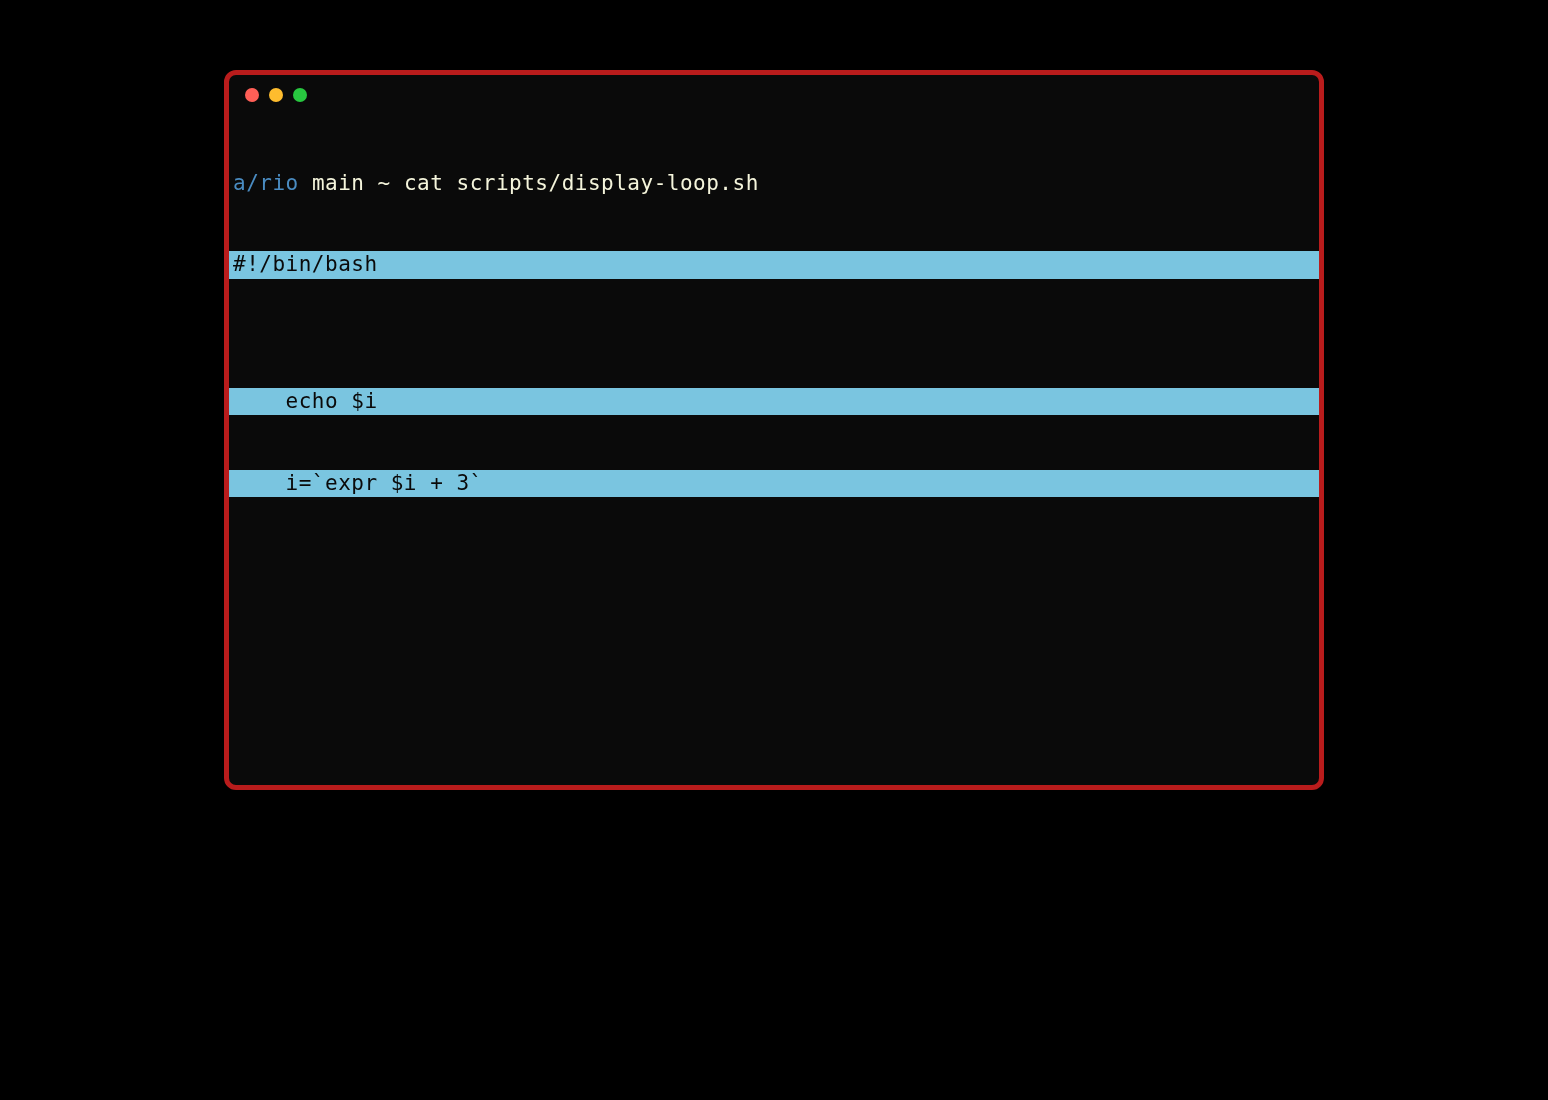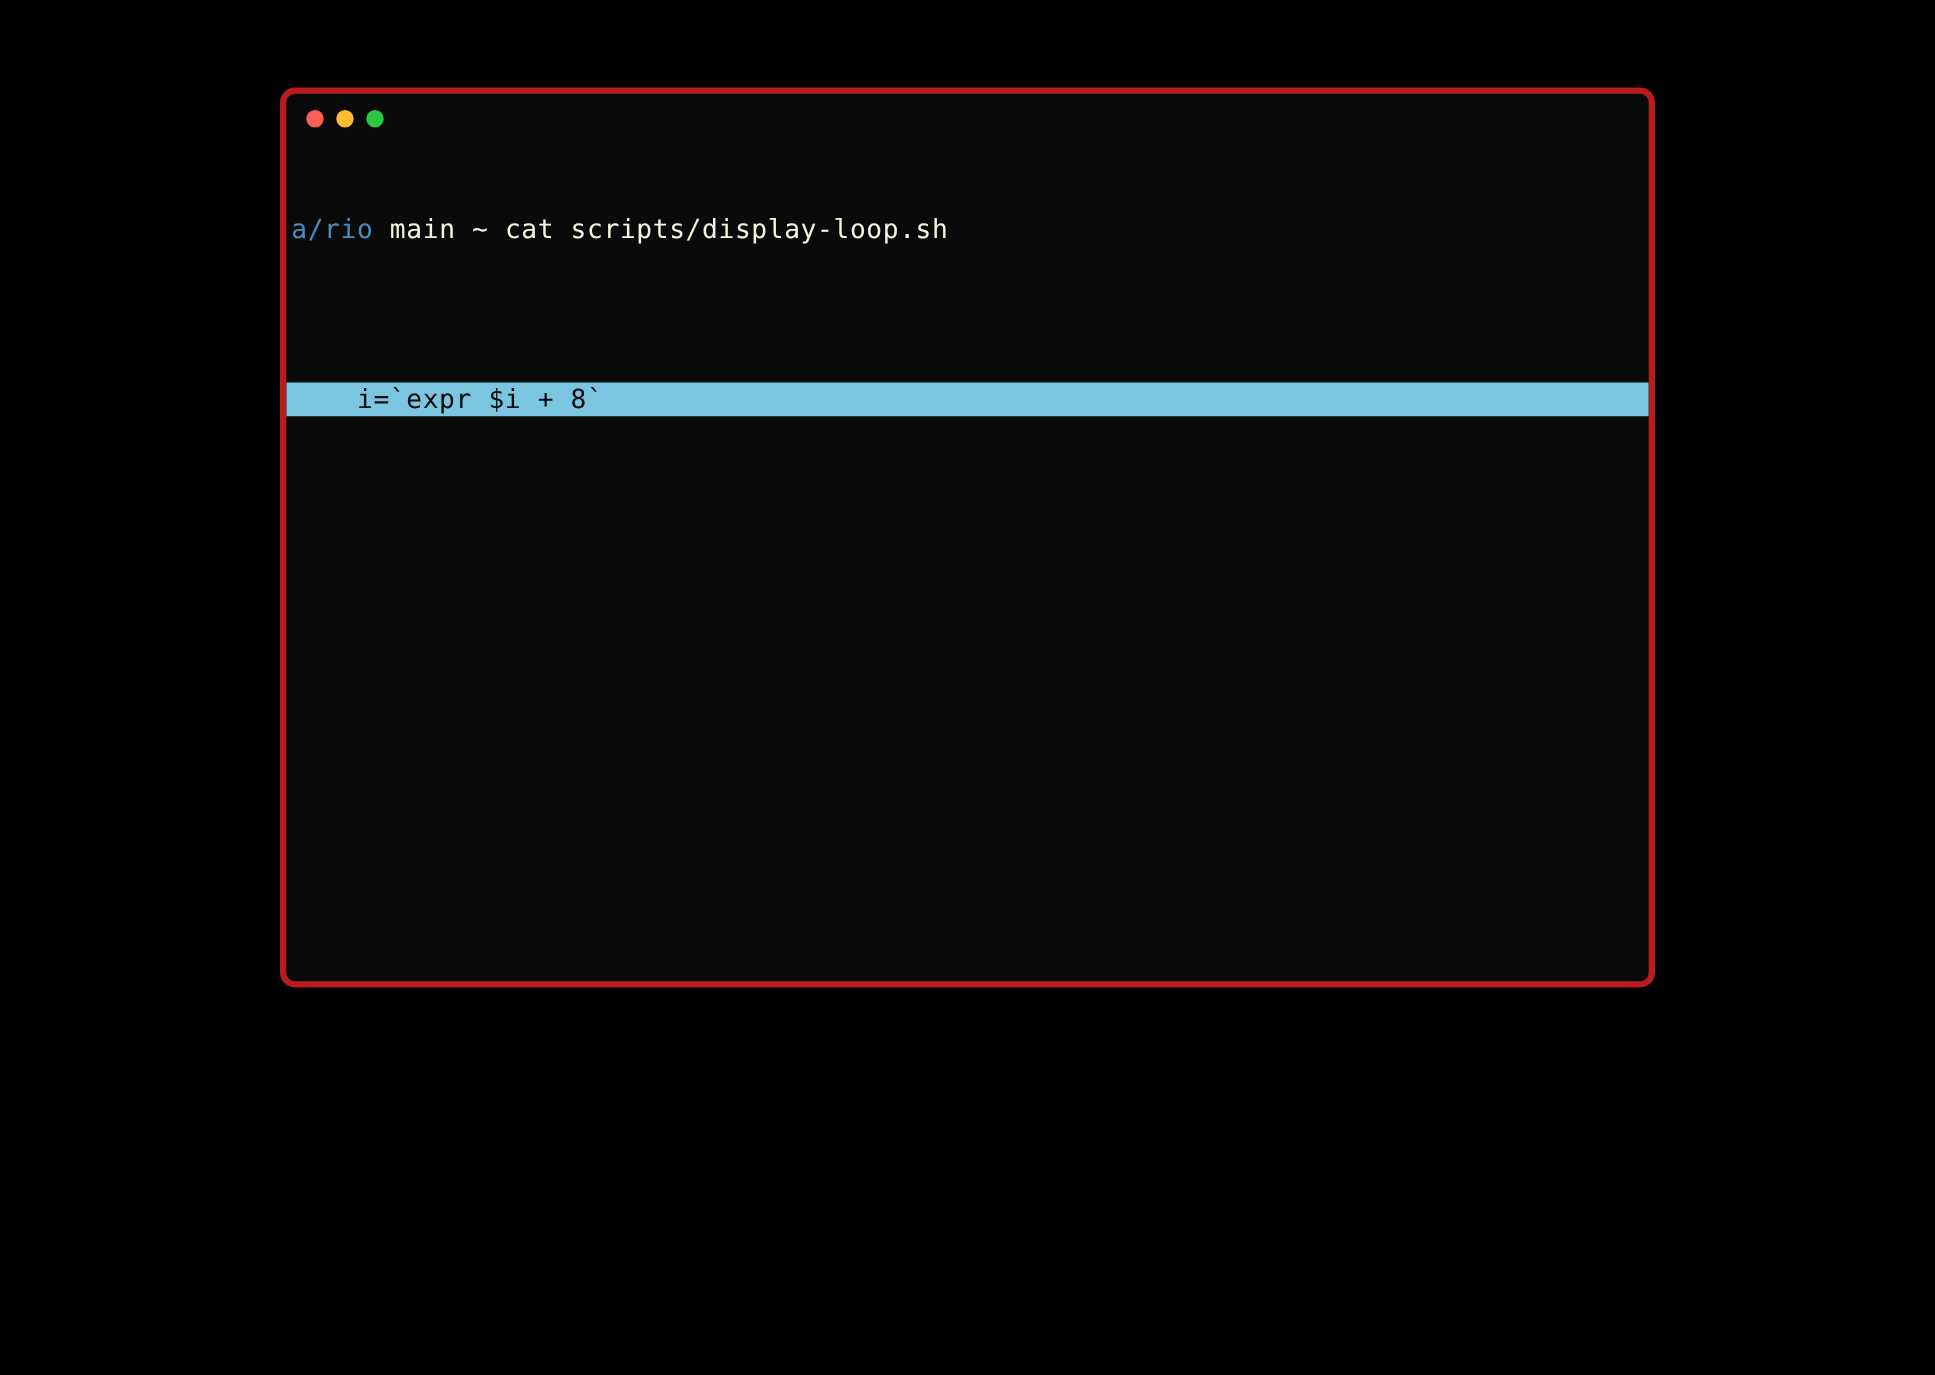--- a/index.html
+++ b/index.html
@@ -67,19 +67,21 @@
 <body>
 
 <div class="terminal-window">
   <div class="titlebar">
     <div class="traffic-light close"></div>
     <div class="traffic-light minimize"></div>
     <div class="traffic-light maximize"></div>
   </div>
   <div class="terminal-content">
     <div class="prompt-line"><span class="path">a/rio</span> <span class="branch">main</span> <span class="tilde">~</span> <span class="cmd">cat scripts/display-loop.sh</span></div>
+    <div class="selected-block">#!/bin/bash</div>
     <div class="selected-block"></div>
-    <div class="selected-block">    i=`expr $i + 8`</div>
+    <div class="selected-block">    echo $i</div>
+    <div class="selected-block">    i=`expr $i + 3`</div>
     
     
     
   </div>
 </div>
 
 </body></html>

